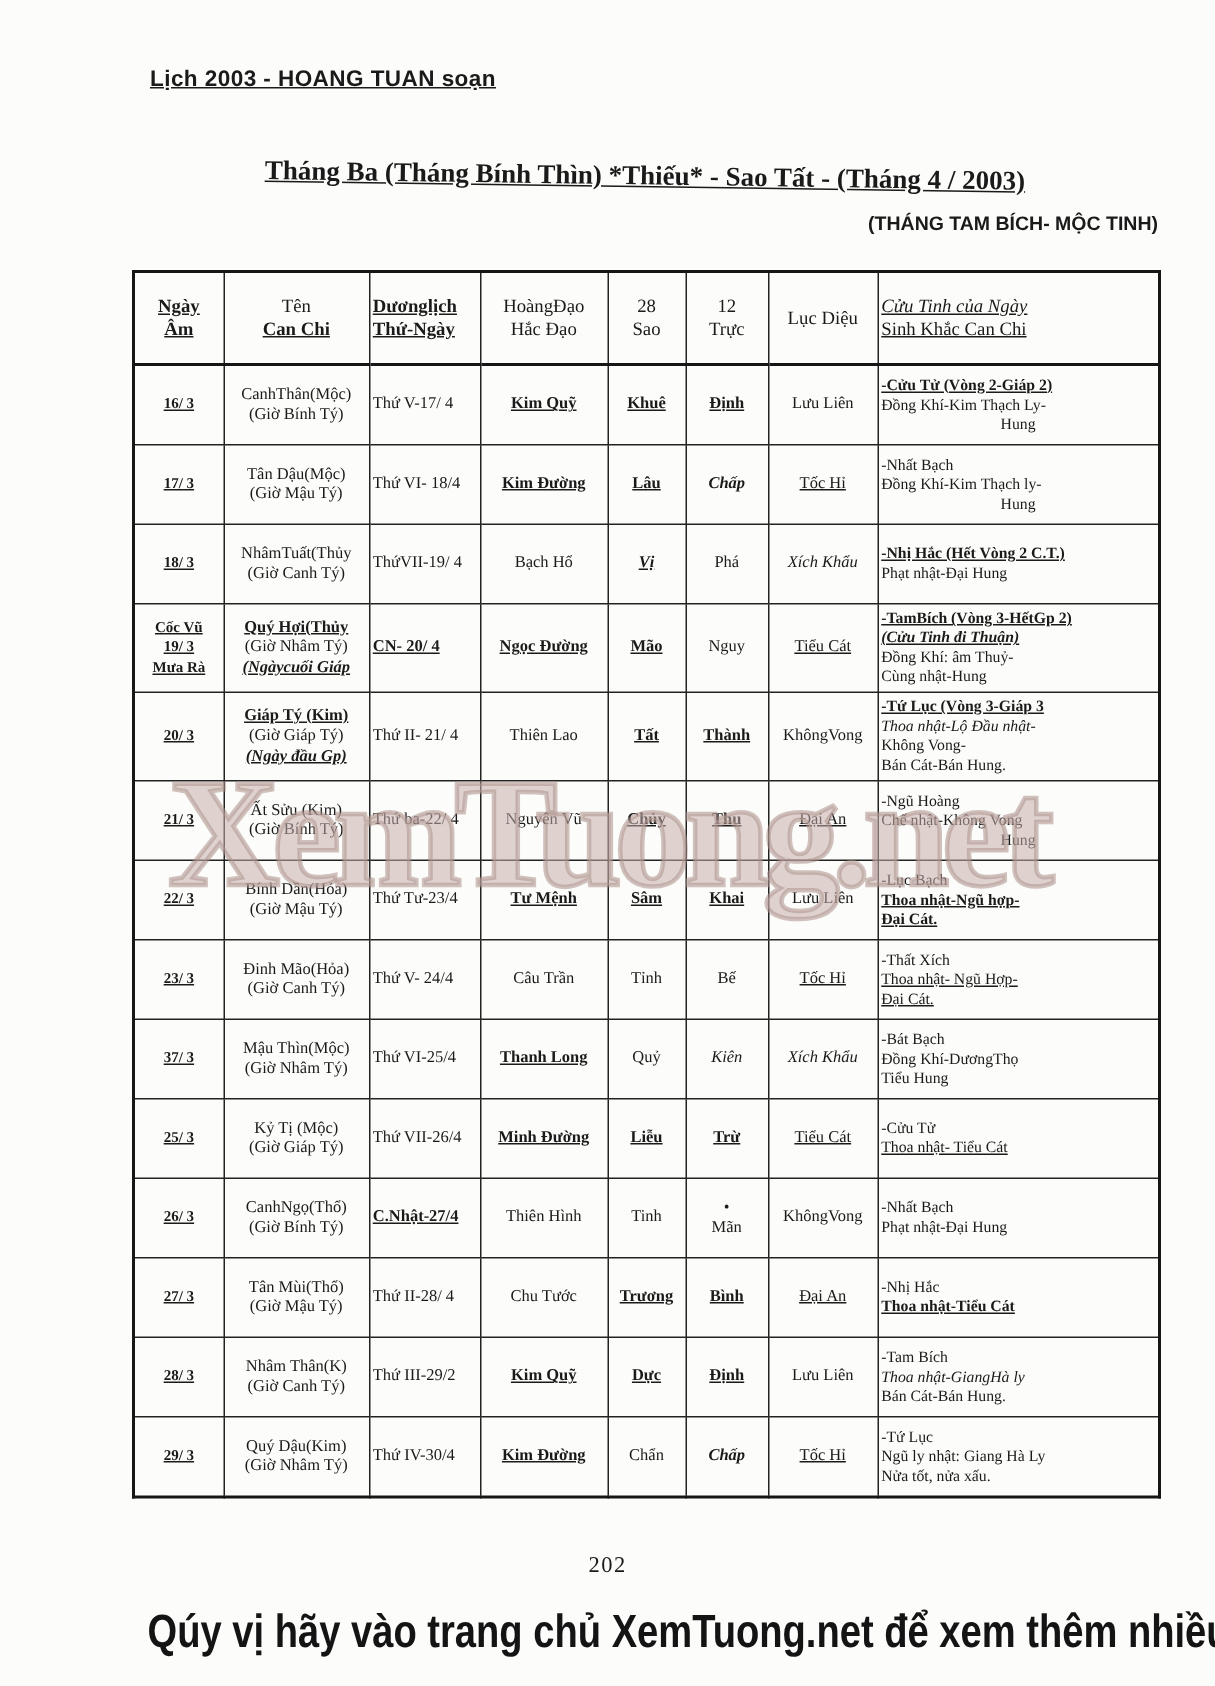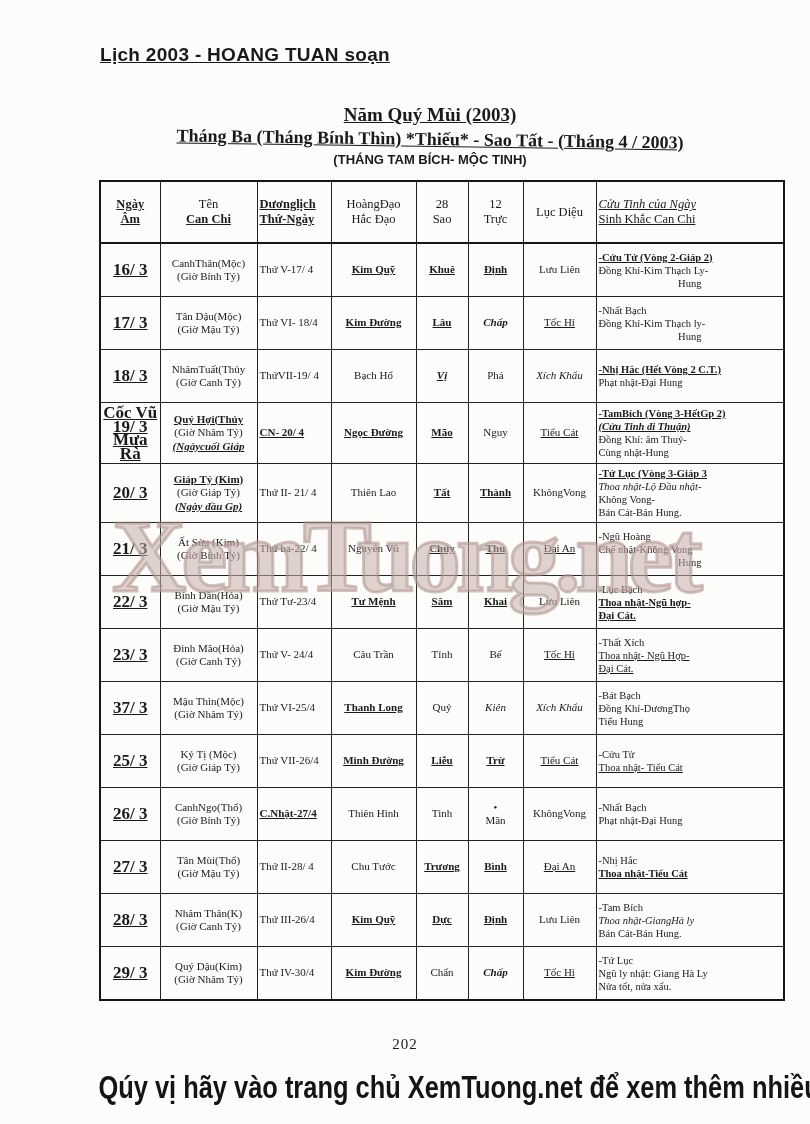--- a/index.html
+++ b/index.html
@@ -5,44 +5,44 @@
   html,body{margin:0;padding:0;}
   .page{
     position:relative; width:810px; height:1124px;
     background:#fcfcfa; overflow:hidden;
     font-family:"Liberation Serif","DejaVu Serif",serif;
     color:#1a1a1a;
   }
   .hdr-note{
     position:absolute; left:100px; top:44px;
     font-family:"Liberation Sans","DejaVu Sans",sans-serif;
-    font-weight:bold; font-size:19px; text-decoration:underline;
+    font-weight:bold; font-size:15px; text-decoration:underline;
     letter-spacing:0.3px;
   }
   .titles{ position:absolute; left:88px; top:104px; width:684px; text-align:center; }
   .title1{ font-size:19px; font-weight:bold; text-decoration:underline; }
   .title2{ font-size:18px; font-weight:bold; text-decoration:underline;
            margin-top:2px; transform:rotate(0.8deg); transform-origin:40% 50%; }
   .title3{ font-family:"Liberation Sans","DejaVu Sans",sans-serif;
-           font-size:13px; font-weight:bold; margin-top:3px; }
+           font-size:13px; font-weight:bold; margin-top:14px;text-align:right; }
   table.cal{
     position:absolute; left:88px; top:180px; width:684px;
     border-collapse:collapse; table-layout:fixed;
-    border:2.5px solid #161616; z-index:1;margin-left:11px;
+    border:2.5px solid #161616; z-index:1;
   }
   table.cal th, table.cal td{
     border:1.6px solid #222; vertical-align:middle;
     padding:3px 2px; font-size:11px; line-height:13.5px;
     overflow:hidden;
   }
   table.cal thead th{ height:54px; font-size:12.5px; line-height:15px;
     border-bottom:2.5px solid #161616; font-weight:normal;}
   table.cal tbody td{ height:46px; }
   td.c0,th.c0{ text-align:center; }
-  td.c0 div{ font-size:17px; }
+  td.c0 div{ font-size:10px; }
   td.c1,th.c1{ text-align:center; }
   td.c2,th.c2{ text-align:left; }
   td.c3,th.c3{ text-align:center; }
   td.c4,th.c4{ text-align:center; }
   td.c5,th.c5{ text-align:center; }
   td.c6,th.c6{ text-align:center; font-size:10.5px;}
   td.c7,th.c7{ text-align:left; padding-left:6px; }
   td.c7 div{ font-size:10.5px; line-height:13px;}
   th.c4,th.c5{ text-align:center; padding-left:8px;}
   th.c7{ font-size:12px; }
@@ -71,21 +71,20 @@
   .footer>span{ display:inline-block; transform:scale(0.82,1); transform-origin:center; }
 </style>
 </head>
 <body>
 
 <div class="page">
 
   <div class="hdr-note">Lịch 2003 - HOANG TUAN soạn</div>
 
   <div class="titles">
-    <div class="title1">Năm Quý Mùi (2003)</div>
     <div class="title2">Tháng Ba (Tháng Bính Thìn) *Thiếu* - Sao Tất - (Tháng 4 / 2003)</div>
     <div class="title3">(THÁNG TAM BÍCH- MỘC TINH)</div>
   </div>
 
   <table class="cal">
     <colgroup>
       <col style="width:60px">
         <col style="width:97px">
         <col style="width:74px">
       <col style="width:85px">
@@ -483,21 +482,21 @@
         </tr>
         <tr>
           <td class="c0">
             <div class="u b">28/ 3</div>
           </td>
           <td class="c1">
             <div>Nhâm Thân(K)</div>
             <div>(Giờ Canh Tý)</div>
           </td>
           <td class="c2">
-            <div>Thứ III-26/4</div>
+            <div>Thứ III-29/2</div>
           </td>
           <td class="c3">
             <div class="u b">Kim Quỹ</div>
           </td>
           <td class="c4">
             <div class="u b">Dực</div>
           </td>
           <td class="c5">
             <div class="u b">Định</div>
           </td>

